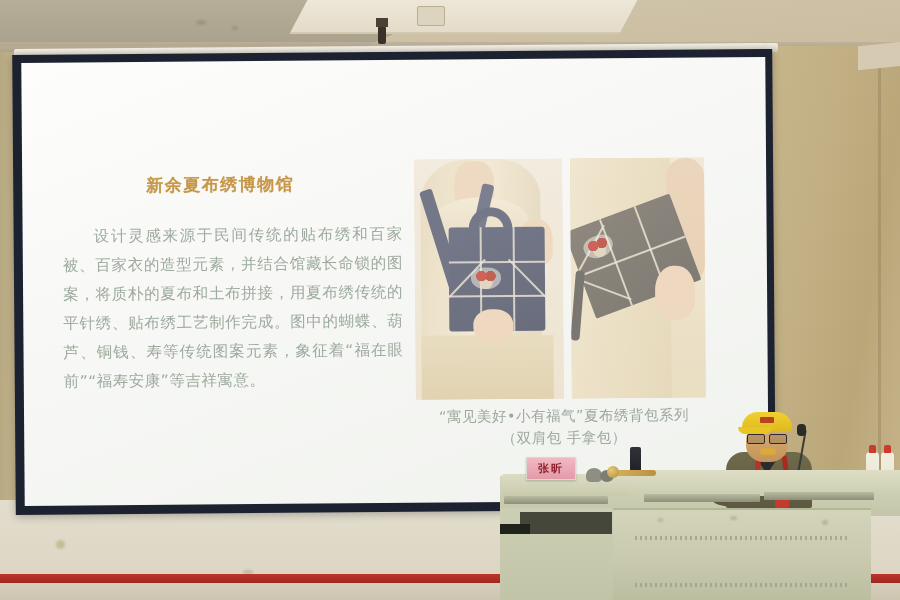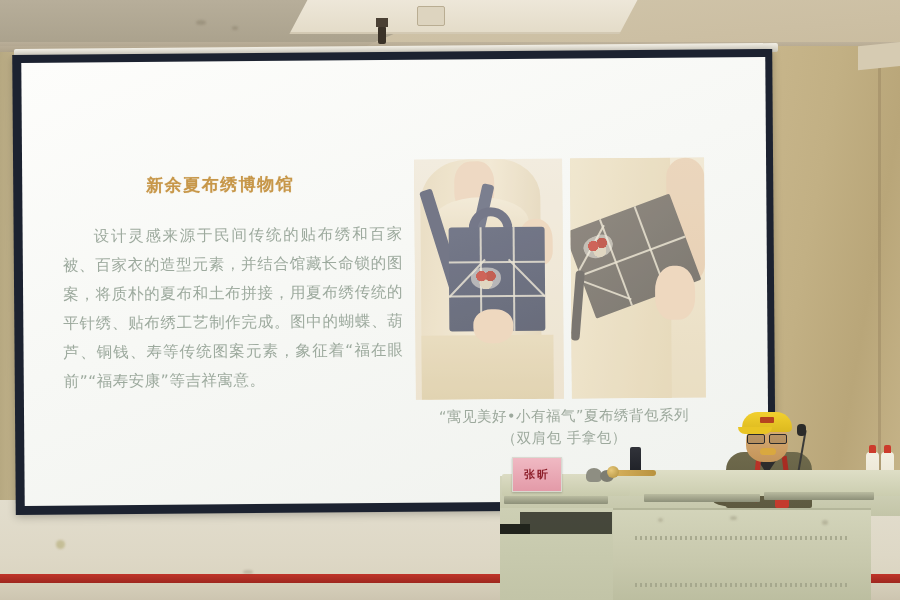--- a/index.html
+++ b/index.html
@@ -214,21 +214,21 @@
   .rail {
     position:absolute; height:8px;
     background:linear-gradient(180deg,#b9bba0,#8d9079);
     border-radius:1px;
   }
   .rail-dark {
     position:absolute; height:10px;
     background:#20231c;
   }
   .nameplate {
-    position:absolute; left:512px; top:457px; width:50px; height:35px;
+    position:absolute; left:526px; top:457px; width:50px; height:23px;
     background:linear-gradient(180deg,#f0b9c3,#e39aa8);
     border:1px solid #d9d9d0;
     display:flex; align-items:center; justify-content:center;
     box-shadow:0 1px 2px rgba(0,0,0,.2);
   }
   .nameplate span {
     font-size:11px; color:#8d1f2a; letter-spacing:2px; font-weight:bold;
   }
   .desk-obj-a {
     position:absolute; left:586px; top:468px; width:16px; height:14px;

